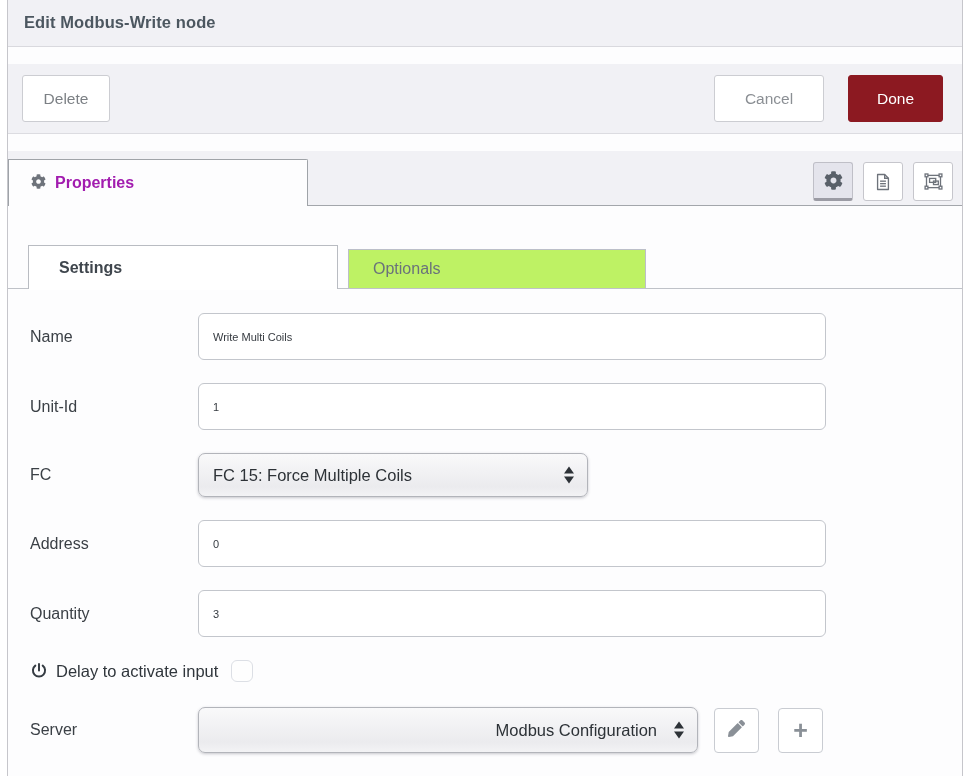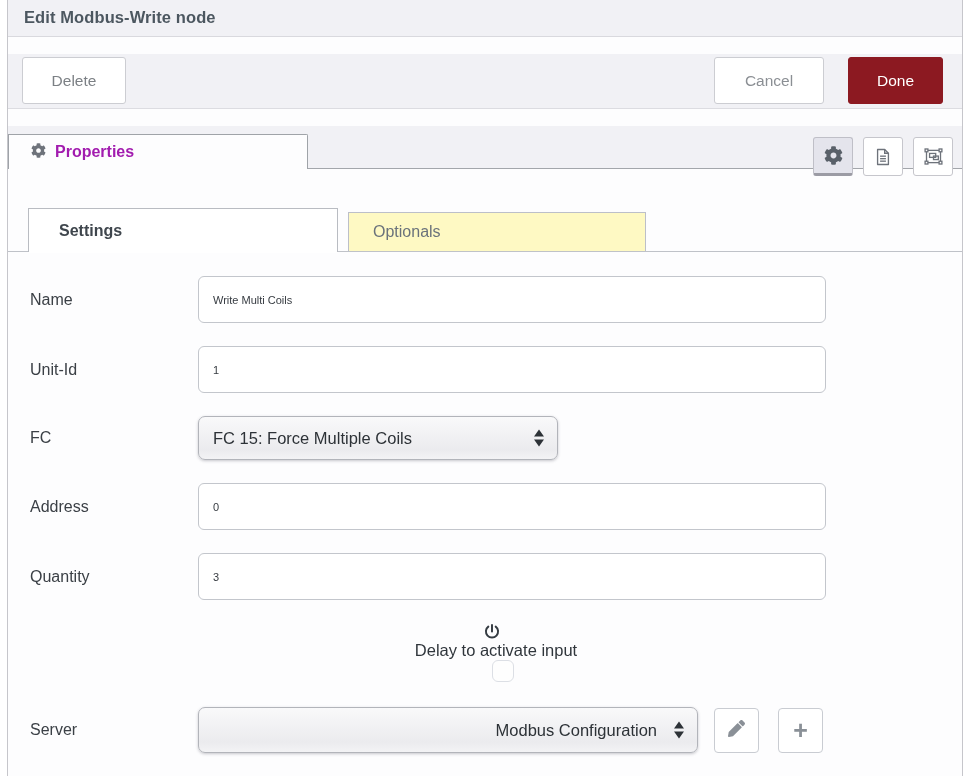--- a/index.html
+++ b/index.html
@@ -12,21 +12,21 @@
   
   .tray-header { height:48px; background:#f1f1f5; border-bottom:1px solid #d9d9de;
     display:flex; align-items:center; padding-left:16px; }
   .tray-title { font-size:16.5px; font-weight:bold; color:#4c5760; letter-spacing:.1px; }
 
   
   .tray-toolbar { height:72px; background:#f1f1f5; border-bottom:1px solid #dcdce1;
     display:flex; align-items:center; padding:0 19px 0 14px; }
   .btn { height:47px; border-radius:3px; font-size:15.5px; cursor:pointer;
     font-family:inherit; }
-  .btn-delete { width:104px; background:#fff; border:1px solid #cccdd2; color:#7c8085; }
+  .btn-delete { width:88px; background:#fff; border:1px solid #cccdd2; color:#7c8085; }
   .btn-cancel { width:110px; background:#fff; border:1px solid #cccdd2; color:#8b8f94; margin-left:auto; }
   .btn-done   { width:95px;  background:#8c1921; border:1px solid #8c1921; color:#fff; margin-left:24px; }
 
   
   .tab-row { height:56px; background:#f1f1f5; border-bottom:1px solid #a3a6ab; position:relative; }
   .properties-tab { position:absolute; left:0; top:8px; bottom:-1px; width:300px;
     background:#fdfdfe; border:1px solid #9fa3a8; border-bottom:none; border-radius:0 2px 0 0;
     display:flex; align-items:center; padding-left:22px; gap:9px; z-index:2; cursor:pointer; }
   .properties-label { font-size:16px; font-weight:bold; color:#a21caf; }
   .tab-actions { position:absolute; right:9px; top:11px; display:flex; gap:10px; }
@@ -40,45 +40,45 @@
   .content { flex:1; background:#fdfdfe; }
 
   
   .subtab-row { margin-top:22px; padding-left:20px; border-bottom:1px solid #bfc2c8;
     display:flex; align-items:flex-end; position:relative; }
   .subtab { display:flex; align-items:center; cursor:pointer; }
   .subtab-settings { width:310px; height:44px; background:#fff; border:1px solid #b9bcc2;
     border-bottom:none; margin-bottom:-1px; z-index:1; padding-left:30px;
     font-weight:bold; font-size:16px; color:#3f464d;
     box-shadow:0 1px 0 #fff; }
-  .subtab-optionals { width:298px; height:39px; background:#fef9c3; border:1px solid #bcbfc9;
+  .subtab-optionals { width:298px; height:39px; background:#bef264; border:1px solid #bcbfc9;
     border-bottom:none; margin-left:10px; padding-left:24px; font-size:16px; color:#6a727b; }
 
   
   .form { padding:24px 0 0 22px; }
   .form-row { display:flex; align-items:center; margin-bottom:23px; }
   .form-label { width:168px; min-width:168px; font-size:16px; color:#3b4046; }
   .text-input { width:628px; height:47px; border:1px solid #c3c6cc; border-radius:6px;
     padding:0 14px; font-size:11px; color:#363b41; background:#fff; font-family:inherit; }
 
   .mac-select { position:relative; display:flex; align-items:center; cursor:pointer;
     height:44px; border:1px solid #b2b4ba; border-radius:7px; padding:0 40px 0 14px;
     font-size:16.5px; color:#2d3237;
     background:linear-gradient(180deg,#f9f9fa 0%,#ebebee 78%,#f3f3f5 100%);
     box-shadow:0 1px 3px rgba(70,70,85,.3); }
-  .mac-select.fc { width:360px; }
+  .mac-select.fc { width:390px; }
   .mac-select.server { width:500px; height:46px;justify-content:flex-end; }
   .spinner { position:absolute; right:13px; top:50%; transform:translateY(-50%);
     display:flex; flex-direction:column; align-items:center; gap:3px; }
   .tri-up { width:0; height:0; border-left:5px solid transparent; border-right:5px solid transparent;
     border-bottom:7px solid #2d3237; }
   .tri-down { width:0; height:0; border-left:5px solid transparent; border-right:5px solid transparent;
     border-top:7px solid #2d3237; }
 
-  .delay-row { display:flex; align-items:center; margin:1px 0 25px;flex-direction:column; }
+  .delay-row { display:flex; align-items:center; margin:1px 0 25px; }
   .power-wrap { color:#343b42; margin-right:8px; display:flex; }
   .delay-label { font-size:16.5px; color:#30363c; }
   .delay-checkbox { appearance:none; -webkit-appearance:none; width:22px; height:22px;
     border:1px solid #dcdfe5; border-radius:6px; background:#fefefe; margin-left:13px; cursor:pointer; }
 
   .small-btn { width:45px; height:45px; background:#fff; border:1px solid #c9ccd2;
     border-radius:4px; display:flex; align-items:center; justify-content:center;
     color:#8a9097; cursor:pointer; padding:0; }
   .edit-server-btn { margin-left:16px; }
   .add-server-btn { margin-left:19px; font-size:25px; font-weight:bold;

